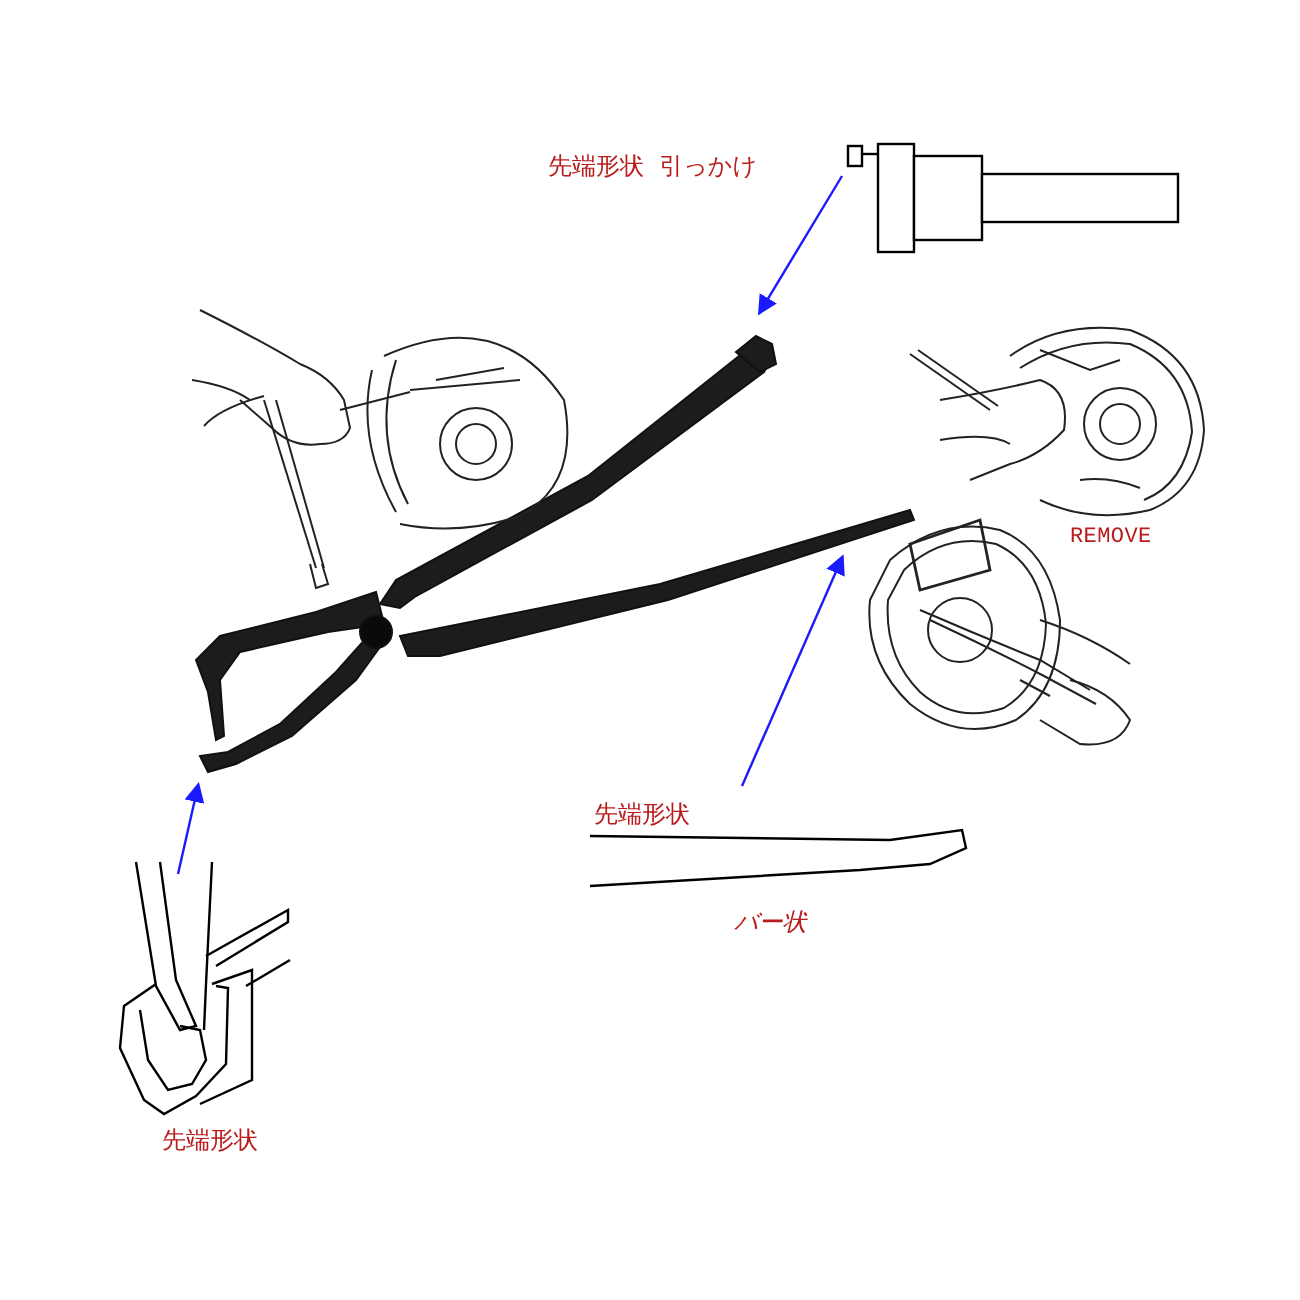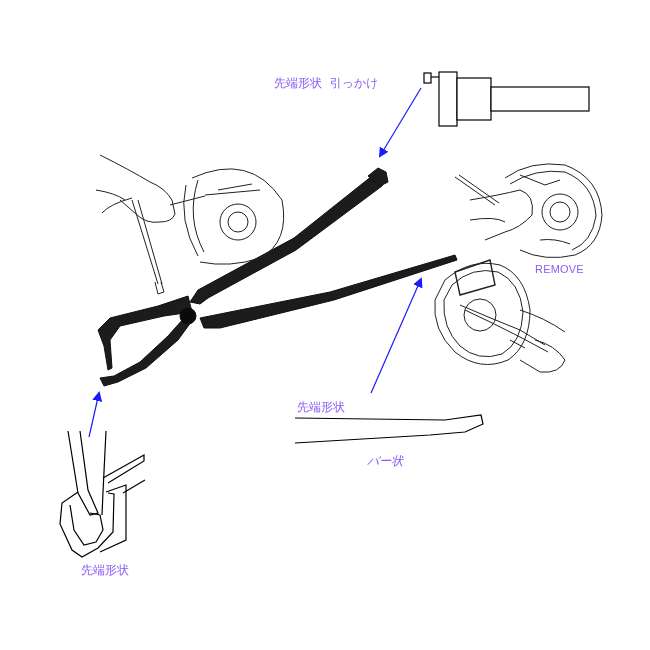--- a/index.html
+++ b/index.html
@@ -1,19 +1,19 @@
 <!DOCTYPE html>
 <html><head>
   <meta charset="utf-8">
   <style>
     html, body { margin:0; padding:0; background:#ffffff; }
     body { width:650px; height:650px; position:relative; overflow:hidden;
            font-family:"DejaVu Sans","Liberation Sans",sans-serif; }
-    .label { position:absolute; font-size:12px; color:#8b5cf6; white-space:nowrap; line-height:14px; }
-    .label.en { font-family:Liberation Sans, sans-serif; font-size:11px; letter-spacing:0.2px; }
+    .label { position:absolute; font-size:12px; color:#b91c1c; white-space:nowrap; line-height:14px; }
+    .label.en { font-family:Liberation Mono, monospace; font-size:11px; letter-spacing:0.2px; }
     svg.layer { position:absolute; left:0; top:0; }
   </style>
 </head>
 <body>
 
 <svg class="layer" width="650" height="650" viewBox="0 0 650 650">
   <defs>
     <marker id="ah" markerWidth="10" markerHeight="10" refX="8" refY="5" orient="auto" markerUnits="userSpaceOnUse">
       <path d="M0,0 L10,5 L0,10 z" fill="#1a1aff"></path>
     </marker>

